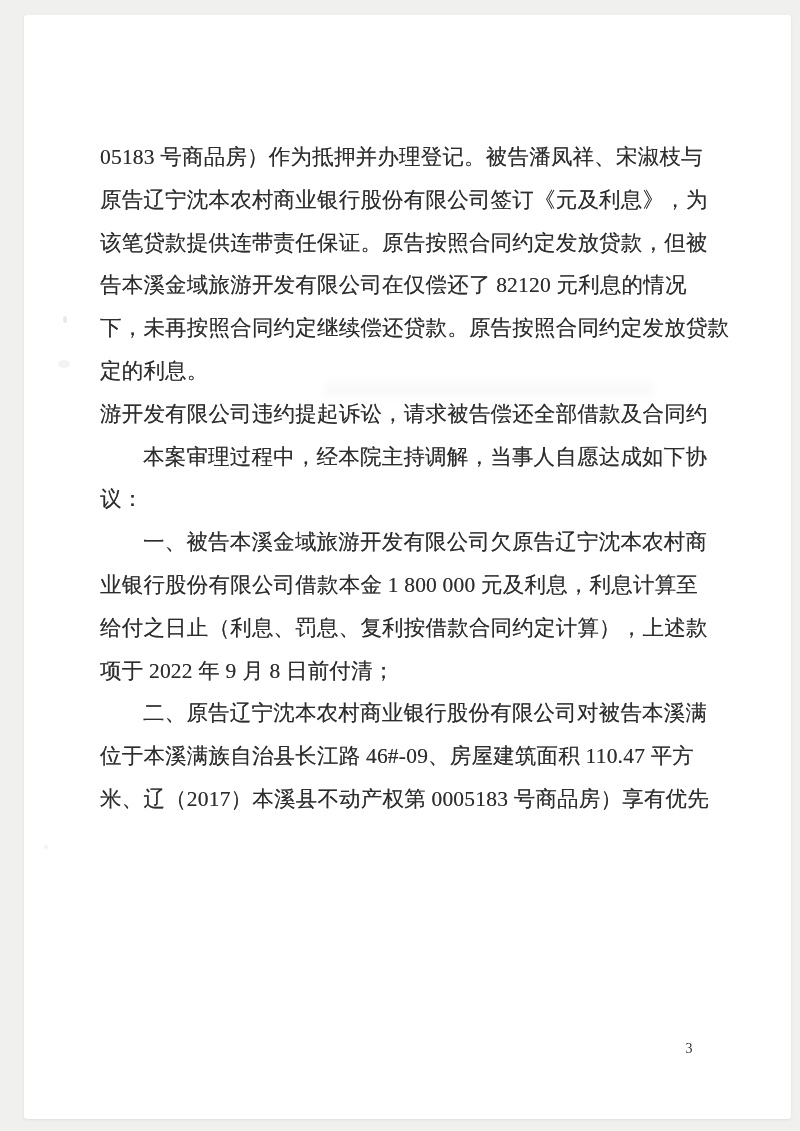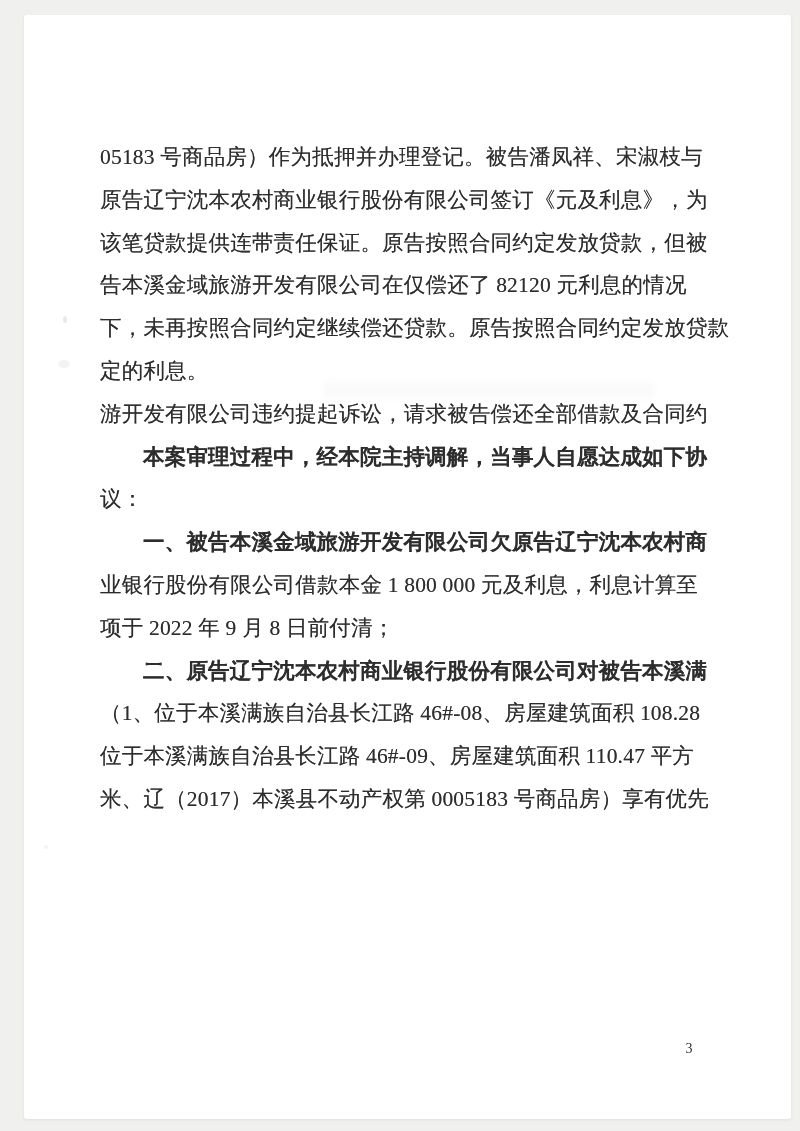--- a/index.html
+++ b/index.html
@@ -39,21 +39,20 @@
     line-height: 42.8px;
     font-family: "Liberation Serif", "DejaVu Serif", serif;
     font-size: 21.5px;
     color: #2d2d2d;
     white-space: nowrap;
     letter-spacing: 0.2px;
     text-shadow: 0 0 0.6px rgba(45,45,45,0.6);
   }
   .line.indent {
     padding-left: 43px;
-    font-weight: bold;
   }
   .page-number {
     position: absolute;
     left: 655px;
     top: 1026px;
     width: 20px;
     text-align: center;
     font-family: "Liberation Serif", "DejaVu Serif", serif;
     font-size: 14px;
     color: #333333;
@@ -94,22 +93,22 @@
       <div class="line">原告辽宁沈本农村商业银行股份有限公司签订《元及利息》，为</div>
       <div class="line">该笔贷款提供连带责任保证。原告按照合同约定发放贷款，但被</div>
       <div class="line">告本溪金域旅游开发有限公司在仅偿还了 82120 元利息的情况</div>
       <div class="line">下，未再按照合同约定继续偿还贷款。原告按照合同约定发放贷款</div>
       <div class="line">定的利息。</div>
       <div class="line">游开发有限公司违约提起诉讼，请求被告偿还全部借款及合同约</div>
       <div class="line indent">本案审理过程中，经本院主持调解，当事人自愿达成如下协</div>
       <div class="line">议：</div>
       <div class="line indent">一、被告本溪金域旅游开发有限公司欠原告辽宁沈本农村商</div>
       <div class="line">业银行股份有限公司借款本金 1 800 000 元及利息，利息计算至</div>
+      <div class="line">给付之日止（利息、罚息、复利按借款合同约定计算），上述款</div>
       <div class="line">项于 2022 年 9 月 8 日前付清；</div>
       <div class="line indent">二、原告辽宁沈本农村商业银行股份有限公司对被告本溪满</div>
-      <div class="line">（1、位于本溪满族自治县长江路 46#-08、房屋建筑面积 108.28</div>
       <div class="line">位于本溪满族自治县长江路 46#-09、房屋建筑面积 110.47 平方</div>
       <div class="line">米、辽（2017）本溪县不动产权第 0005183 号商品房）享有优先</div>
     </div>
 
     <div class="page-number">3</div>
   </div>
 </div>
 
 </body></html>

